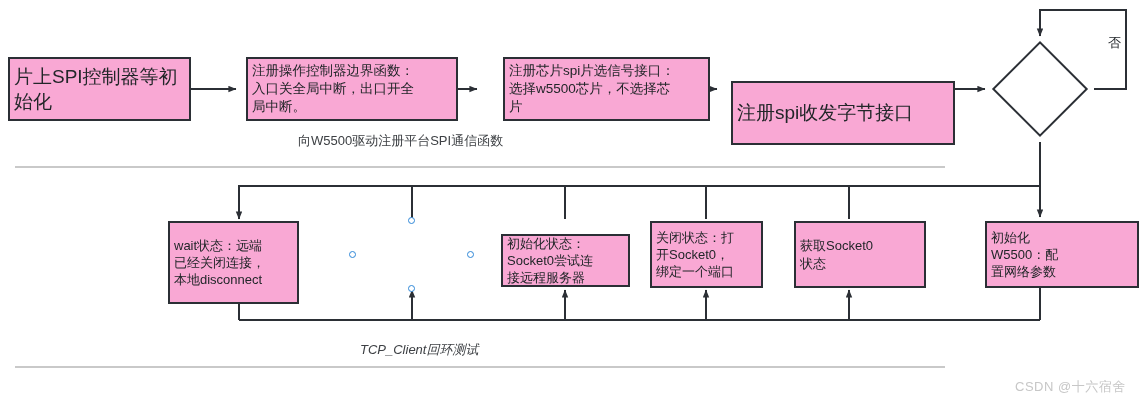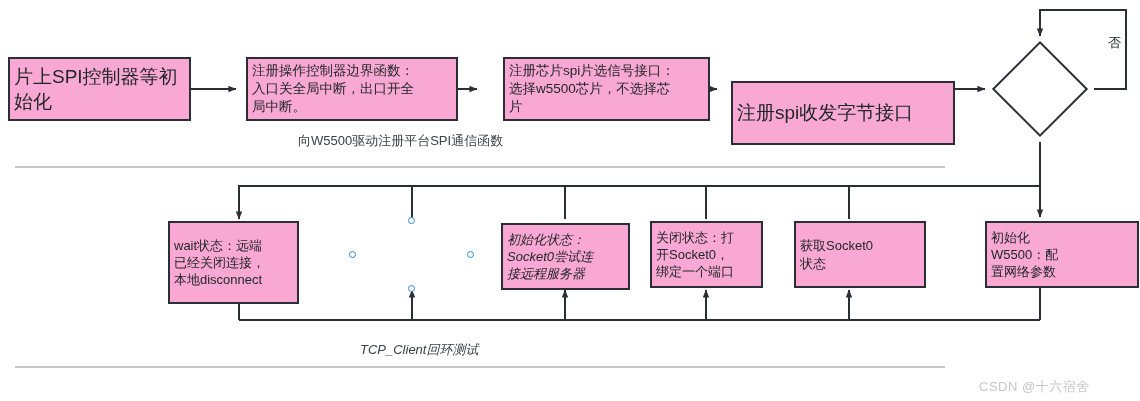--- a/index.html
+++ b/index.html
@@ -71,20 +71,21 @@
     border-radius:50%;
     background:#ffffff;
   }
 
   .watermark{
     position:absolute;
     font-size:13px;
     color:#c7c7c7;
     white-space:nowrap;
     letter-spacing:0.5px;
+    margin-left:36px;
   }
 </style>
 </head>
 <body>
 
 <div id="stage">
 
   <svg class="wires" viewBox="0 0 1140 401">
     <defs>
       <marker id="arrow" markerWidth="9" markerHeight="9" refX="7.6" refY="3.2" orient="auto" markerUnits="userSpaceOnUse">
@@ -150,21 +151,21 @@
     <span class="txt">wait状态：远端
 已经关闭连接，
 本地disconnect</span>
   </div>
 
   <span class="handle" style="left:408px;top:217px;"></span>
   <span class="handle" style="left:349px;top:251px;"></span>
   <span class="handle" style="left:467px;top:251px;"></span>
   <span class="handle" style="left:408px;top:285px;"></span>
 
-  <div class="node n-tiny" style="left:501px;top:223px;width:129px;height:67px;font-style:italic;">
+  <div class="node n-tiny" style="left:501px;top:234px;width:129px;height:53px;">
     <span class="txt">初始化状态：
 Socket0尝试连
 接远程服务器</span>
   </div>
 
   <div class="node n-tiny" style="left:650px;top:221px;width:113px;height:67px;">
     <span class="txt">关闭状态：打
 开Socket0，
 绑定一个端口</span>
   </div>

